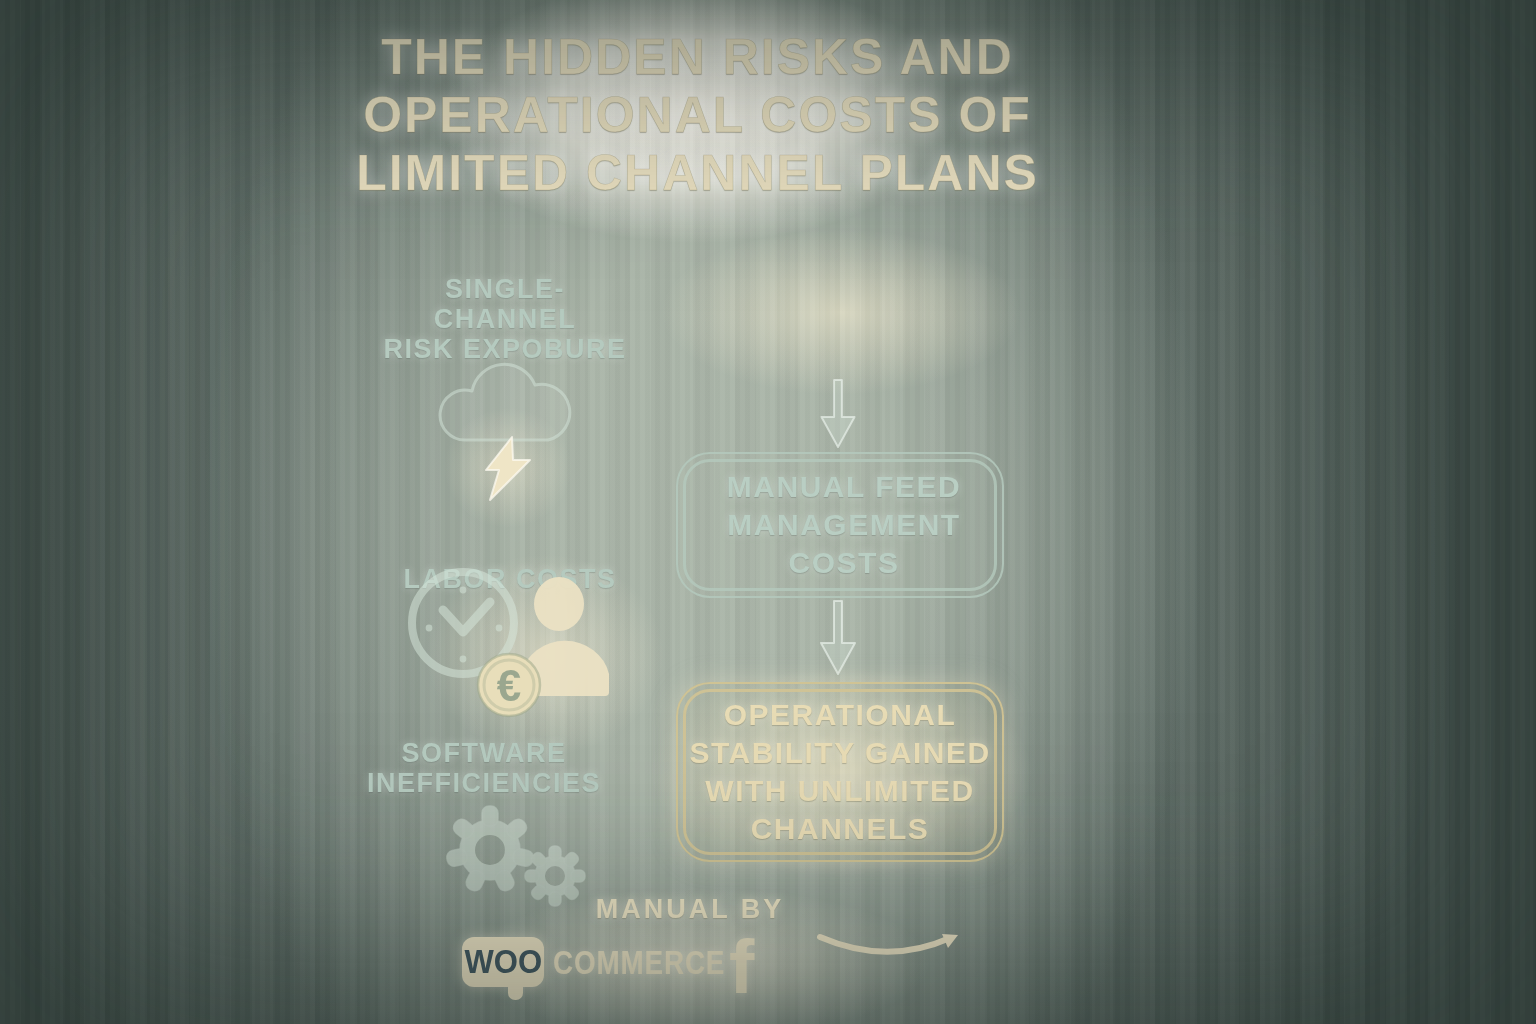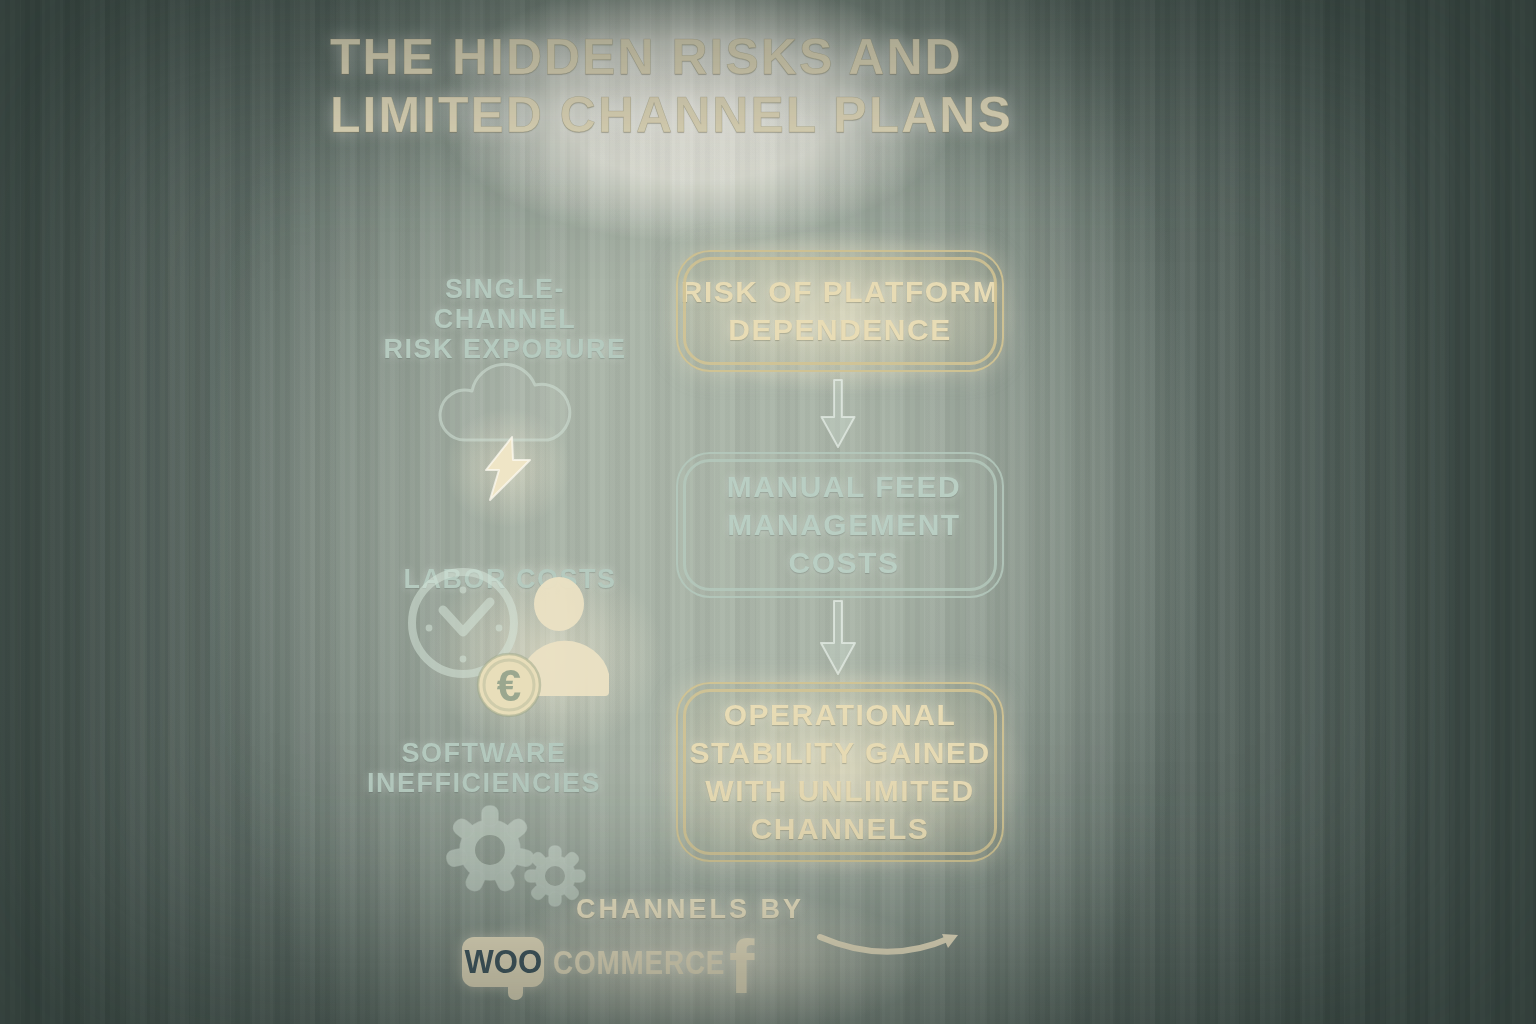--- a/index.html
+++ b/index.html
@@ -17,21 +17,21 @@
       radial-gradient(ellipse 85px 80px at 508px 468px, rgba(246,238,212,0.45) 0%, rgba(246,238,212,0) 75%),
       radial-gradient(ellipse 320px 105px at 700px 963px, rgba(247,241,219,0.6) 0%, rgba(247,241,219,0) 72%),
       radial-gradient(ellipse 500px 780px at 703px 520px, rgba(171,182,169,0.96) 35%, rgba(171,182,169,0) 100%),
       radial-gradient(ellipse 760px 950px at 703px 520px, rgba(138,152,144,0.85) 20%, rgba(138,152,144,0) 100%);
   }
   .stage::after{content:'';position:absolute;inset:0;pointer-events:none;
     box-shadow:inset 0 0 210px 60px rgba(28,40,36,0.5);}
   .abs{position:absolute;}
 
   
-  .title{left:330px;top:28px;width:735px;text-align:left;}
+  .title{left:330px;top:28px;width:735px;text-align:center;}
   .title .tline{
     font-size:50px;line-height:58px;font-weight:700;letter-spacing:2px;
     color:#e9dfc0;
     text-shadow:0 0 16px rgba(255,255,255,0.55), 0 1px 1px rgba(112,110,84,0.45);
     -webkit-text-stroke:0.5px rgba(130,125,95,0.35);
   }
 
   
   .side-label{width:260px;text-align:center;font-weight:700;
     font-size:27px;line-height:30px;letter-spacing:1.5px;color:#b5cabf;
@@ -80,20 +80,21 @@
   .amazon-text{font-weight:700;font-size:45px;line-height:46px;letter-spacing:-1px;
     color:#eae0c2;text-shadow:0 0 10px rgba(248,242,220,0.45);}
 </style>
 </head>
 <body>
 
 <div class="stage">
 
   <div class="abs title">
     <div class="tline">THE HIDDEN RISKS AND</div>
+    <div class="tline">OPERATIONAL COSTS OF</div>
     <div class="tline">LIMITED CHANNEL PLANS</div>
   </div>
 
   <div class="abs side-label lbl-1">
     <div>SINGLE-CHANNEL</div>
     <div>RISK EXPOBURE</div>
   </div>
   <svg class="abs" style="left:426px;top:350px;" width="156" height="96" viewBox="0 0 156 96">
     <path d="M122 90 H40 a25 25 0 1 1 6 -49 a33 33 0 0 1 63 -6 a23 23 0 1 1 13 55 z" fill="rgba(255,255,255,0.06)" stroke="rgba(208,224,214,0.55)" stroke-width="3" stroke-linejoin="round"></path>
   </svg>
@@ -163,26 +164,20 @@
           <rect x="106" y="48" width="12" height="14" rx="5" transform="rotate(135 112 78)"></rect>
           <rect x="106" y="48" width="12" height="14" rx="5" transform="rotate(180 112 78)"></rect>
           <rect x="106" y="48" width="12" height="14" rx="5" transform="rotate(225 112 78)"></rect>
           <rect x="106" y="48" width="12" height="14" rx="5" transform="rotate(270 112 78)"></rect>
           <rect x="106" y="48" width="12" height="14" rx="5" transform="rotate(315 112 78)"></rect>
         </g>
       </g>
     </g>
   </svg>
 
-  <div class="abs flow-box box-cream fbox-1">
-    <div>
-      <div class="bline">RISK OF PLATFORM</div>
-      <div class="bline">DEPENDENCE</div>
-    </div>
-  </div>
 
   <svg class="abs arrow-1" width="48" height="72" viewBox="0 0 48 74">
     <path d="M20 2 h8 v38 h13 L24 71 L7 40 h13 z" fill="rgba(210,224,213,0.35)" stroke="rgba(236,244,238,0.65)" stroke-width="2" stroke-linejoin="round"></path>
   </svg>
 
   <div class="abs flow-box box-seafoam fbox-2">
     <div>
       <div class="bline">MANUAL FEED</div>
       <div class="bline">MANAGEMENT</div>
       <div class="bline">COSTS</div>
@@ -195,21 +190,21 @@
 
   <div class="abs flow-box box-cream fbox-3">
     <div>
       <div class="bline">OPERATIONAL</div>
       <div class="bline">STABILITY GAINED</div>
       <div class="bline">WITH UNLIMITED</div>
       <div class="bline">CHANNELS</div>
     </div>
   </div>
 
-  <div class="abs trusted">CHANNELS BY</div>
+  <div class="abs trusted">MANUAL BY</div>
 
   <div class="abs woo-wrap">
     <div class="woo-bubble">
       <span class="woo-text">WOO</span>
     </div>
     <span class="commerce-text">COMMERCE</span>
   </div>
 
   <div class="abs fb-glyph">f</div>
 

